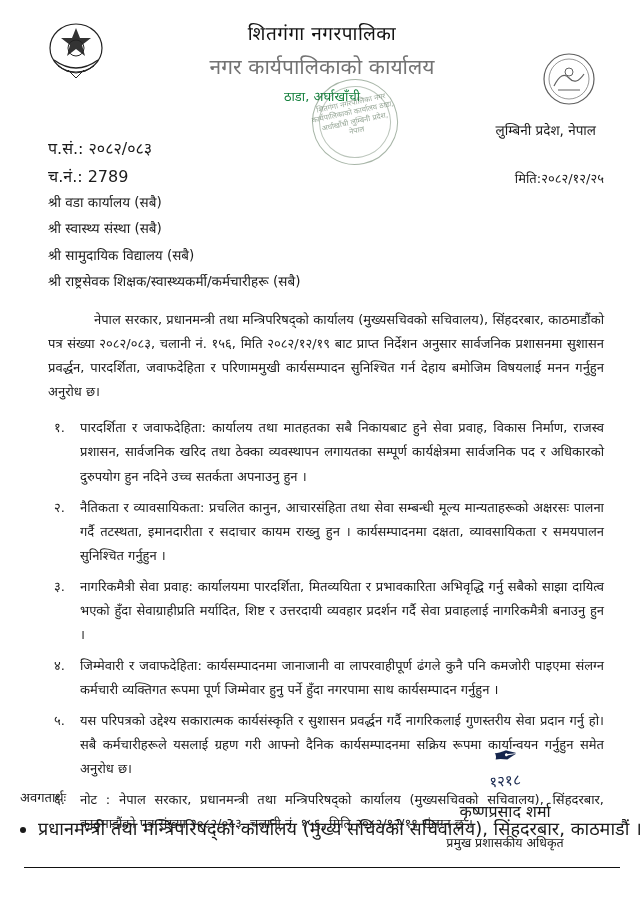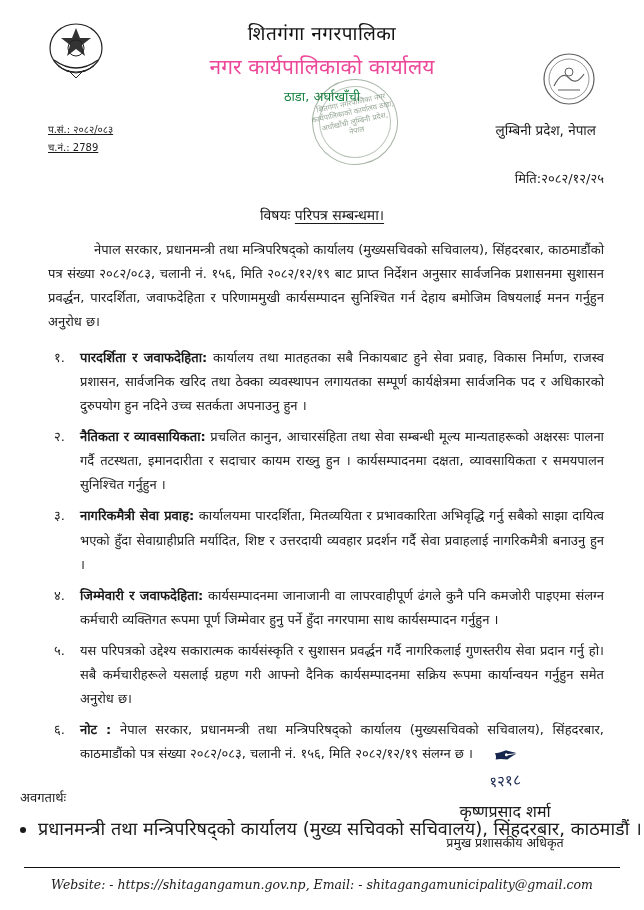--- a/index.html
+++ b/index.html
@@ -48,41 +48,40 @@
     font-family: "DejaVu Sans", sans-serif;
     font-size: 19px;
     letter-spacing: .5px;
     margin: 0 0 6px 0;
     color: #111;
   }
   .office-name {
     font-family: "DejaVu Sans", sans-serif;
     font-size: 21px;
     margin: 0 0 7px 0;
-    color: #ec4899;
+    color: #737373;
   }
   .address {
     font-size: 13px;
     margin: 0 0 4px 0;
     color: #15803d;
   }
 
   
   .refblock {
     position: relative;
     margin-top: 16px;
     height: 66px;
   }
   .ref-left {
     position: absolute;
     left: 18px;
-    top: 0;
-    font-size: 10px;
+    top: 14px;
+    font-size: 16px;
     line-height: 1.75;
-    text-decoration: underline;
   }
   .province {
     position: absolute;
     right: 18px;
     top: 0;
     font-size: 13.5px;
   }
   .date {
     position: absolute;
     right: 10px;
@@ -154,21 +153,21 @@
     padding-left: 26px;
     margin-bottom: 7px;
     text-align: justify;
   }
   ol.points li .num {
     position: absolute;
     left: 0;
     top: 0;
   }
   ol.points li .lead {
-    font-weight: bold;
+    font-weight: normal;
   }
 
   
   .sig-area {
     position: absolute;
     right: 44px;
     top: 738px;
     width: 190px;
     text-align: center;
   }
@@ -260,25 +259,27 @@
   <div class="refblock">
     <div class="ref-left">
       <div>प.सं.: २०८२/०८३</div>
       <div>च.नं.: 2789</div>
     </div>
     <div class="province">लुम्बिनी प्रदेश, नेपाल</div>
     <div class="date">मिति:२०८२/१२/२५</div>
     <div class="seal">शितगंगा नगरपालिका नगर कार्यपालिकाको कार्यालय ठाडा, अर्घाखाँची लुम्बिनी प्रदेश, नेपाल</div>
   </div>
 
-
-  <div class="subject">
-    <span>विषयः</span>
-    <u>परिपत्र सम्बन्धमा।</u>
-  </div>
+  <div class="recipients">
+    <div>श्री वडा कार्यालय (सबै)</div>
+    <div>श्री स्वास्थ्य संस्था (सबै)</div>
+    <div>श्री सामुदायिक विद्यालय (सबै)</div>
+    <div>श्री राष्ट्रसेवक शिक्षक/स्वास्थ्यकर्मी/कर्मचारीहरू (सबै)</div>
+  </div>
+
 
   <div class="body-text indent">नेपाल सरकार, प्रधानमन्त्री तथा मन्त्रिपरिषद्को कार्यालय (मुख्यसचिवको सचिवालय), सिंहदरबार, काठमाडौंको पत्र संख्या २०८२/०८३, चलानी नं. १५६, मिति २०८२/१२/१९ बाट प्राप्त निर्देशन अनुसार सार्वजनिक प्रशासनमा सुशासन प्रवर्द्धन, पारदर्शिता, जवाफदेहिता र परिणाममुखी कार्यसम्पादन सुनिश्चित गर्न देहाय बमोजिम विषयलाई मनन गर्नुहुन अनुरोध छ।</div>
 
   <ol class="points">
     <li>
       <span class="num">१.</span>
       <span class="lead">पारदर्शिता र जवाफदेहिता:</span><span> कार्यालय तथा मातहतका सबै निकायबाट हुने सेवा प्रवाह, विकास निर्माण, राजस्व प्रशासन, सार्वजनिक खरिद तथा ठेक्का व्यवस्थापन लगायतका सम्पूर्ण कार्यक्षेत्रमा सार्वजनिक पद र अधिकारको दुरुपयोग हुन नदिने उच्च सतर्कता अपनाउनु हुन ।</span>
     </li>
     <li>
       <span class="num">२.</span>
@@ -310,15 +311,14 @@
   </div>
 
   <div class="cc">
     <div>अवगतार्थः</div>
     <ul class="cc-list">
       <li>प्रधानमन्त्री तथा मन्त्रिपरिषद्को कार्यालय (मुख्य सचिवको सचिवालय), सिंहदरबार, काठमाडौं ।</li>
     </ul>
   </div>
 
   <div class="footer-rule"></div>
-  <div class="footer">Website: - https://shitagangamun.gov.np, Email: - shitagangamunicipality@gmail.com</div>
 
 </div>
 
 </body></html>

